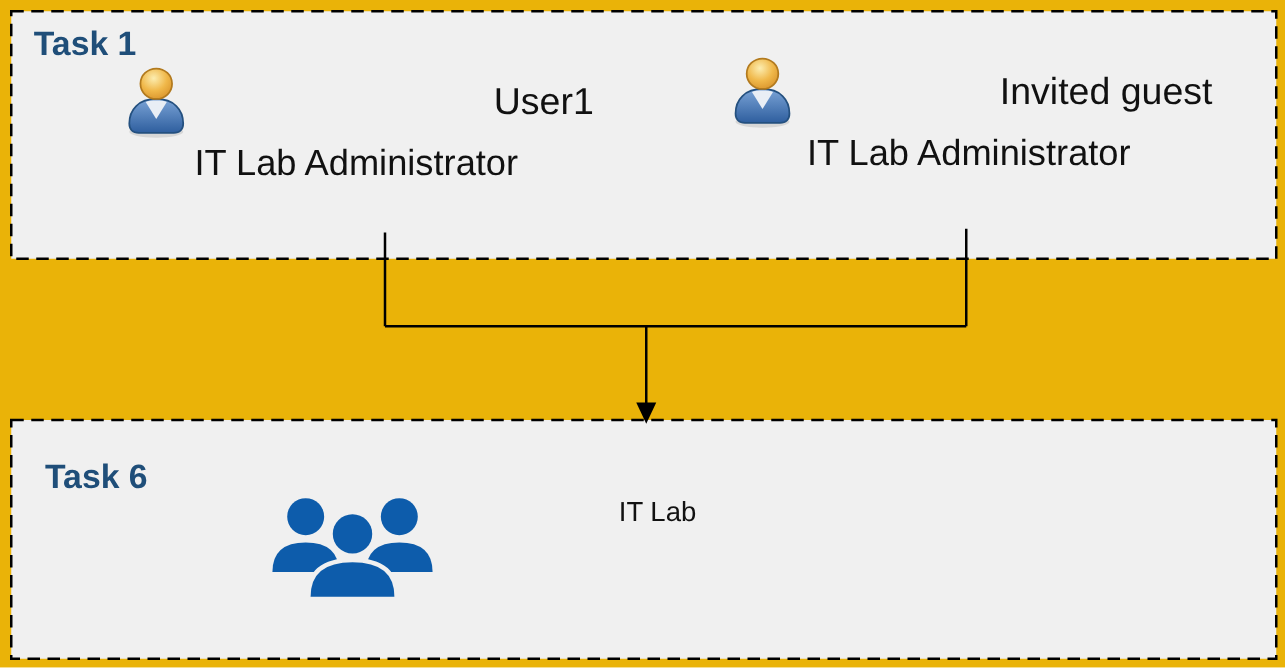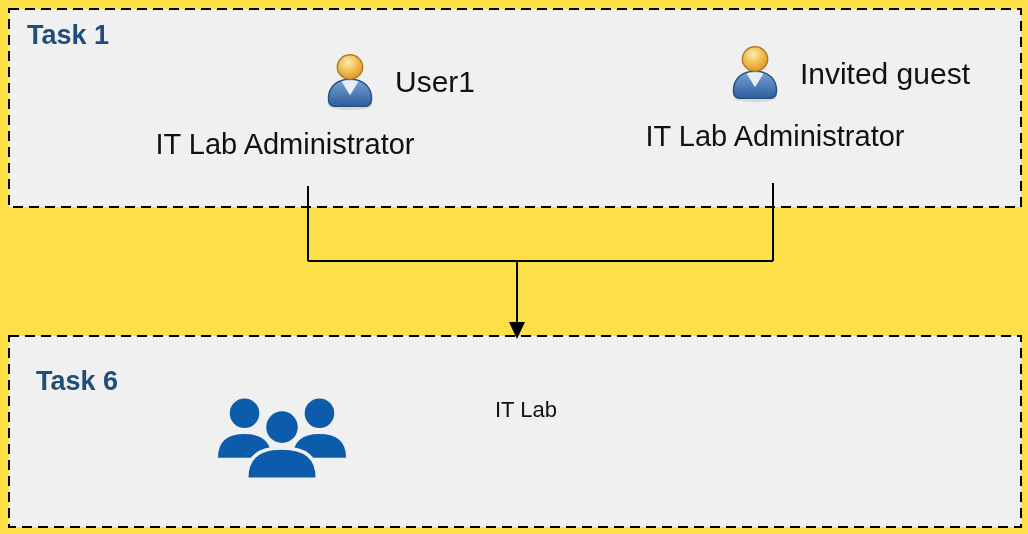--- a/index.html
+++ b/index.html
@@ -5,21 +5,21 @@
   html, body {
     margin: 0;
     padding: 0;
     background: #ffffff;
     font-family: "Liberation Sans", sans-serif;
   }
   .canvas {
     position: relative;
     width: 1028px;
     height: 534px;
-    background: #fde047;
+    background: #eab308;
     overflow: hidden;
   }
   .bg-svg {
     position: absolute;
     left: 0;
     top: 0;
     width: 1028px;
     height: 534px;
   }
   .task-label {
@@ -36,37 +36,37 @@
   .user-group {
     position: absolute;
     text-align: center;
   }
   .group-left  { left: 95px;  top: 52px; width: 380px; }
   .group-right { left: 580px; top: 44px; width: 390px; }
 
   .user-row {
     display: flex;
     align-items: center;
-    justify-content: flex-end;
+    justify-content: space-between;
     gap: 15px;
   }
   .user-icon {
     display: inline-block;
     width: 60px;
     height: 60px;
     flex: 0 0 60px;
   }
   .user-icon svg { display: block; width: 100%; height: 100%; }
   .user-name {
     font-size: 30px;
     color: #111111;
     white-space: nowrap;
   }
   .user-role {
-    margin-top: 16px;
+    margin-top: 3px;
     font-size: 29px;
     color: #111111;
     white-space: nowrap;
   }
 
   .group-icon {
     position: absolute;
     left: 213px;
     top: 394px;
     width: 138px;

